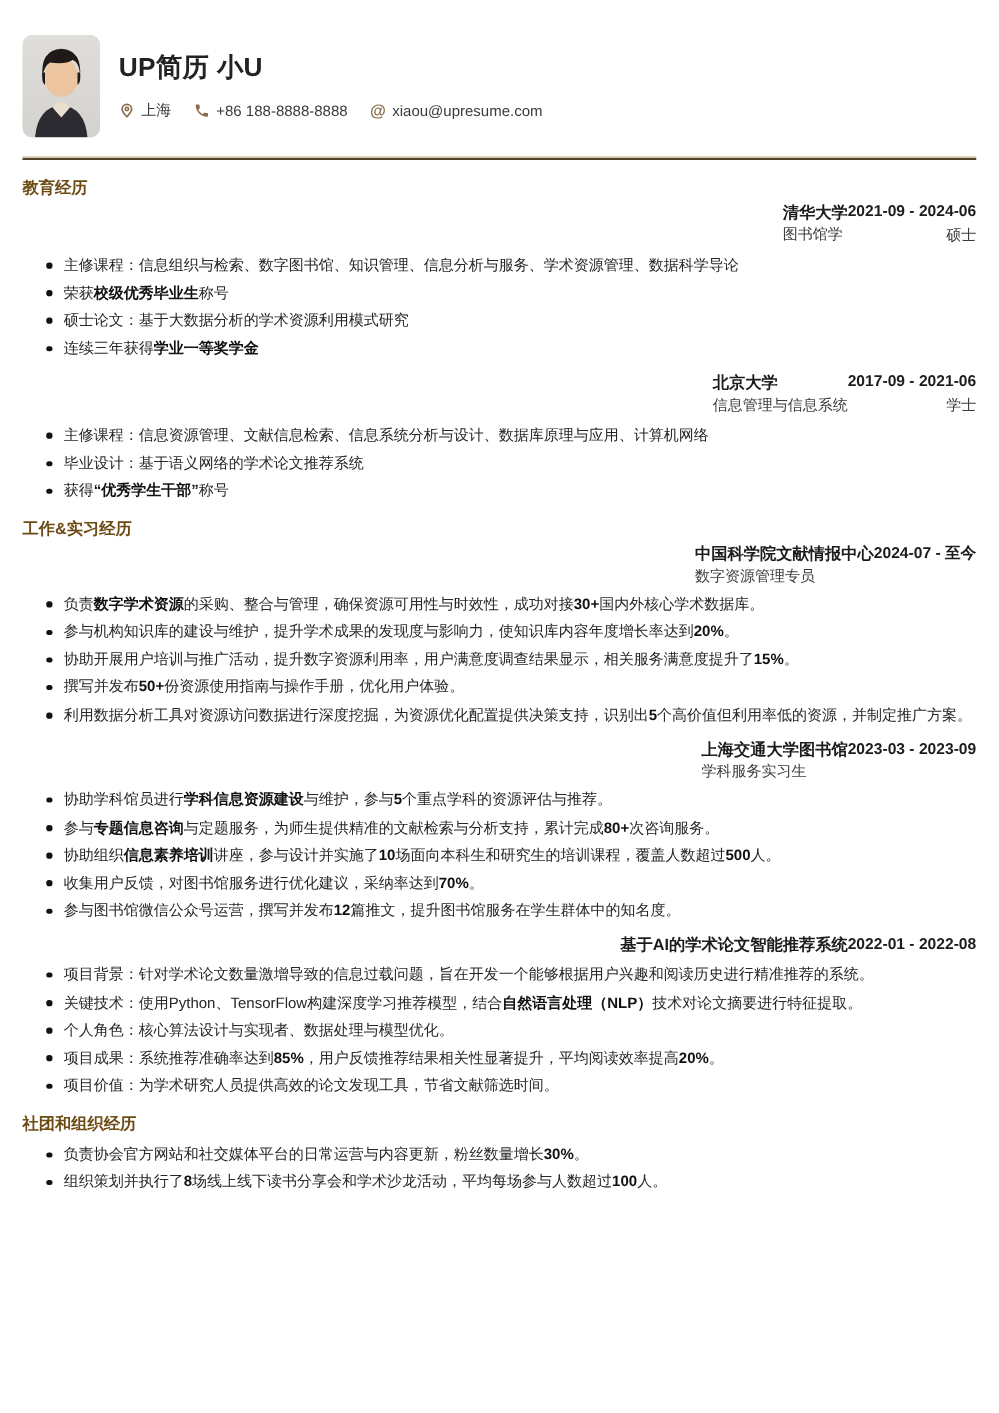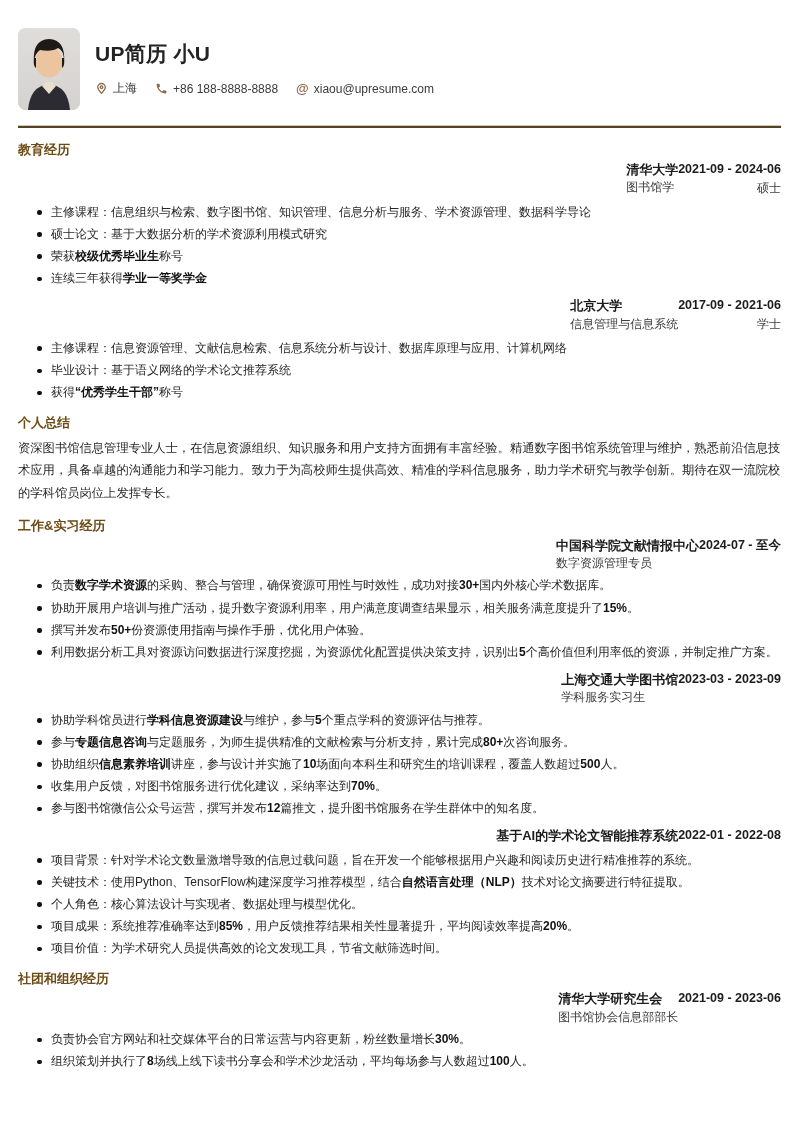--- a/index.html
+++ b/index.html
@@ -118,22 +118,22 @@
               <div class="org">清华大学</div>
               <div class="role">图书馆学</div>
             </div>
             <div class="right">
               <div class="date">2021-09 - 2024-06</div>
               <div class="degree">硕士</div>
             </div>
           </div>
           <ul class="bullets">
             <li><span>主修课程：信息组织与检索、数字图书馆、知识管理、信息分析与服务、学术资源管理、数据科学导论</span></li>
+            <li><span>荣获</span><b>校级优秀毕业生</b><span>称号</span></li>
             <li><span>硕士论文：基于大数据分析的学术资源利用模式研究</span></li>
-            <li><span>荣获</span><b>校级优秀毕业生</b><span>称号</span></li>
             <li><span>连续三年获得</span><b>学业一等奖学金</b></li>
           </ul>
         </div>
         <div class="entry">
           <div class="entry-head">
             <div class="left">
               <div class="org">北京大学</div>
               <div class="role">信息管理与信息系统</div>
             </div>
             <div class="right">
@@ -142,37 +142,34 @@
             </div>
           </div>
           <ul class="bullets">
             <li><span>主修课程：信息资源管理、文献信息检索、信息系统分析与设计、数据库原理与应用、计算机网络</span></li>
             <li><span>毕业设计：基于语义网络的学术论文推荐系统</span></li>
             <li><span>获得</span><b>“优秀学生干部”</b><span>称号</span></li>
           </ul>
         </div>
       </section>
       <section class="section">
-        <h2 class="sec-title">个人总结</h2>
-        <p class="summary"><span>资深图书馆信息管理专业人士，在信息资源组织、知识服务和用户支持方面拥有丰富经验。精通数字图书馆系统管理与维护，熟悉前沿信息技术应用，具备卓越的沟通能力和学习能力。致力于为高校师生提供高效、精准的学科信息服务，助力学术研究与教学创新。期待在双一流院校的学科馆员岗位上发挥专长。</span></p>
-      </section>
-      <section class="section">
         <h2 class="sec-title">工作&amp;实习经历</h2>
         <div class="entry">
           <div class="entry-head">
             <div class="left">
               <div class="org">中国科学院文献情报中心</div>
               <div class="role">数字资源管理专员</div>
             </div>
             <div class="right">
               <div class="date">2024-07 - 至今</div>
             </div>
           </div>
           <ul class="bullets">
             <li><span>负责</span><b>数字学术资源</b><span>的采购、整合与管理，确保资源可用性与时效性，成功对接</span><b>30+</b><span>国内外核心学术数据库。</span></li>
+            <li><span>参与机构知识库的建设与维护，提升学术成果的发现度与影响力，使知识库内容年度增长率达到</span><b>20%</b><span>。</span></li>
             <li><span>协助开展用户培训与推广活动，提升数字资源利用率，用户满意度调查结果显示，相关服务满意度提升了</span><b>15%</b><span>。</span></li>
             <li><span>撰写并发布</span><b>50+</b><span>份资源使用指南与操作手册，优化用户体验。</span></li>
             <li><span>利用数据分析工具对资源访问数据进行深度挖掘，为资源优化配置提供决策支持，识别出</span><b>5</b><span>个高价值但利用率低的资源，并制定推广方案。</span></li>
           </ul>
         </div>
         <div class="entry">
           <div class="entry-head">
             <div class="left">
               <div class="org">上海交通大学图书馆</div>
               <div class="role">学科服务实习生</div>
@@ -205,29 +202,20 @@
             <li><span>关键技术：使用Python、TensorFlow构建深度学习推荐模型，结合</span><b>自然语言处理（NLP）</b><span>技术对论文摘要进行特征提取。</span></li>
             <li><span>个人角色：核心算法设计与实现者、数据处理与模型优化。</span></li>
             <li><span>项目成果：系统推荐准确率达到</span><b>85%</b><span>，用户反馈推荐结果相关性显著提升，平均阅读效率提高</span><b>20%</b><span>。</span></li>
             <li><span>项目价值：为学术研究人员提供高效的论文发现工具，节省文献筛选时间。</span></li>
           </ul>
         </div>
       </section>
       <section class="section">
         <h2 class="sec-title">社团和组织经历</h2>
         <div class="entry">
-          <div class="entry-head">
-            <div class="left">
-              <div class="org">清华大学研究生会</div>
-              <div class="role">图书馆协会信息部部长</div>
-            </div>
-            <div class="right">
-              <div class="date">2021-09 - 2023-06</div>
-            </div>
-          </div>
           <ul class="bullets">
             <li><span>负责协会官方网站和社交媒体平台的日常运营与内容更新，粉丝数量增长</span><b>30%</b><span>。</span></li>
             <li><span>组织策划并执行了</span><b>8</b><span>场线上线下读书分享会和学术沙龙活动，平均每场参与人数超过</span><b>100</b><span>人。</span></li>
           </ul>
         </div>
       </section>
     </div>
 
 </div>
 

